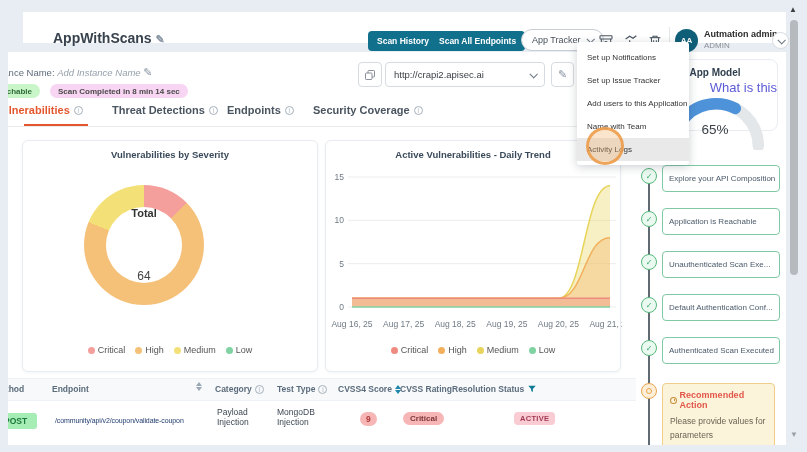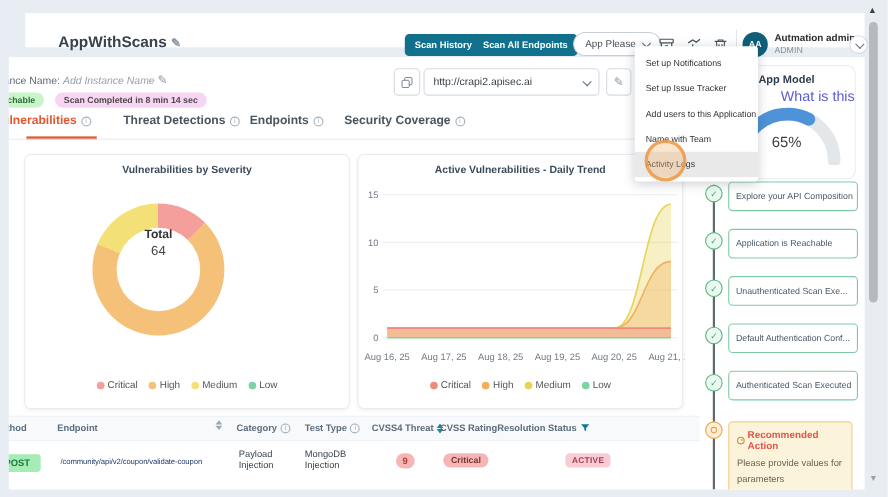--- a/index.html
+++ b/index.html
@@ -49,30 +49,30 @@
   .info { width:9px; height:9px; border:1px solid #a5b0bb; border-radius:50%; color:#a5b0bb; font-size:6.5px;
           display:inline-flex; align-items:center; justify-content:center; font-weight:normal; }
   .info::before { content:"i"; }
 
   
   .chart-card { position:absolute; top:88px; width:296px; height:232px; background:#fff; border:1px solid #e8ecf1;
                 border-radius:6px; box-shadow:0 1px 3px rgba(40,60,90,.06); }
   .chart-title { position:absolute; top:8px; left:0; width:100%; text-align:center; font-size:9.5px; font-weight:bold; color:#3a4a5a; }
   .donut { position:absolute; left:61px; top:44px; width:120px; height:120px; border-radius:50%; }
   .donut-hole { position:absolute; left:83px; top:66px; width:76px; height:76px; border-radius:50%; background:#fff;
-                display:flex; flex-direction:column; align-items:center; justify-content:flex-start; }
+                display:flex; flex-direction:column; align-items:center; justify-content:space-between; }
   .donut-hole .t1 { font-size:11px; font-weight:bold; color:#333; }
   .donut-hole .t2 { font-size:12px; color:#444; margin-top:2px; }
   .legend { position:absolute; left:0; top:204px; width:100%; display:flex; justify-content:center; gap:10px; }
   .legend-item { display:flex; align-items:center; gap:3px; font-size:9px; color:#555; }
   .dot { width:7px; height:7px; border-radius:50%; }
   .tick { font-size:8.5px; fill:#707a85; }
 
   
-  .model-card { position:absolute; left:644px; top:7px; width:126px; height:104px; border:1px solid #e9edf2; border-radius:8px; background:#fff; }
+  .model-card { position:absolute; left:644px; top:7px; width:126px; height:72px; border:1px solid #e9edf2; border-radius:8px; background:#fff; }
   .model-title { position:absolute; top:7px; width:100%; text-align:center; font-size:10px; font-weight:bold; color:#2f3e4e; }
   .model-link { position:absolute; top:20px; width:100%; text-align:right; font-size:13px; color:#5b5bd6; }
   .gauge-wrap { position:absolute; left:13px; top:36px; width:100px; height:54px; }
   .gauge-pct { position:absolute; top:62px; width:100%; text-align:center; font-size:13.5px; color:#3c4147; }
   .timeline { position:absolute; left:640px; top:116px; width:2px; height:277px; background:#5f6a72; }
   .step-circle { position:absolute; left:633px; width:16px; height:16px; border-radius:50%; background:#eafaf0;
                  border:1.5px solid #57b87b; color:#3da56a; font-size:8px; display:flex; align-items:center; justify-content:center; }
   .step-circle.orange { background:#fdeed7; border-color:#e8a54b; color:#e8a54b; }
   .step-circle.orange i { width:6px; height:6px; border:1.5px solid #e8a54b; border-radius:50%; display:block; }
   .step-box { position:absolute; left:654px; width:118px; height:27px; border:1px solid #7fc9a5; border-radius:4px; background:#fff;
@@ -115,21 +115,21 @@
 </style>
 </head>
 <body>
 
 <div class="header-card">
   <span class="app-title"><span>AppWithScans</span> <span class="pencil">✎</span></span>
 
   <button class="btn-teal" style="left:345px;">Scan History</button>
   <button class="btn-teal" style="left:407px;">Scan All Endpoints</button>
   <div class="btn-outline">
-      <span>App Please</span>
+      <span>App Tracker</span>
       <span class="chev"></span>
     </div>
 
   <svg class="tool-icon" style="left:575px;" viewBox="0 0 24 24" fill="none" stroke="#4a5560" stroke-width="1.6">
     <rect x="3" y="4" width="18" height="5" rx="1"></rect>
       <path d="M5 9v9a1 1 0 0 0 1 1h12a1 1 0 0 0 1-1V9"></path>
       <path d="M10 13h4"></path>
   </svg>
   <svg class="tool-icon" style="left:600px;" viewBox="0 0 24 24" fill="none" stroke="#4a5560" stroke-width="1.8">
     <path d="M4 20v-5"></path>
@@ -316,21 +316,21 @@
     </div>
   <div class="th" style="left:207px;">
       <span>Category</span>
       <span class="info"></span>
     </div>
   <div class="th" style="left:269px;">
       <span>Test Type</span>
       <span class="info"></span>
     </div>
   <div class="th" style="left:330px;">
-      <span>CVSS4 Threat</span>
+      <span>CVSS4 Score</span>
       <span class="sort teal">
         <b class="up"></b>
         <b class="dn"></b>
       </span>
     </div>
   <div class="th" style="left:392px;">CVSS Rating</div>
   <div class="th" style="left:444px;">
       <span>Resolution Status</span>
     <svg width="10" height="10" viewBox="0 0 24 24">
         <path d="M3 4h18l-7 8v7l-4-2v-5z" fill="#0f7a94"></path>

